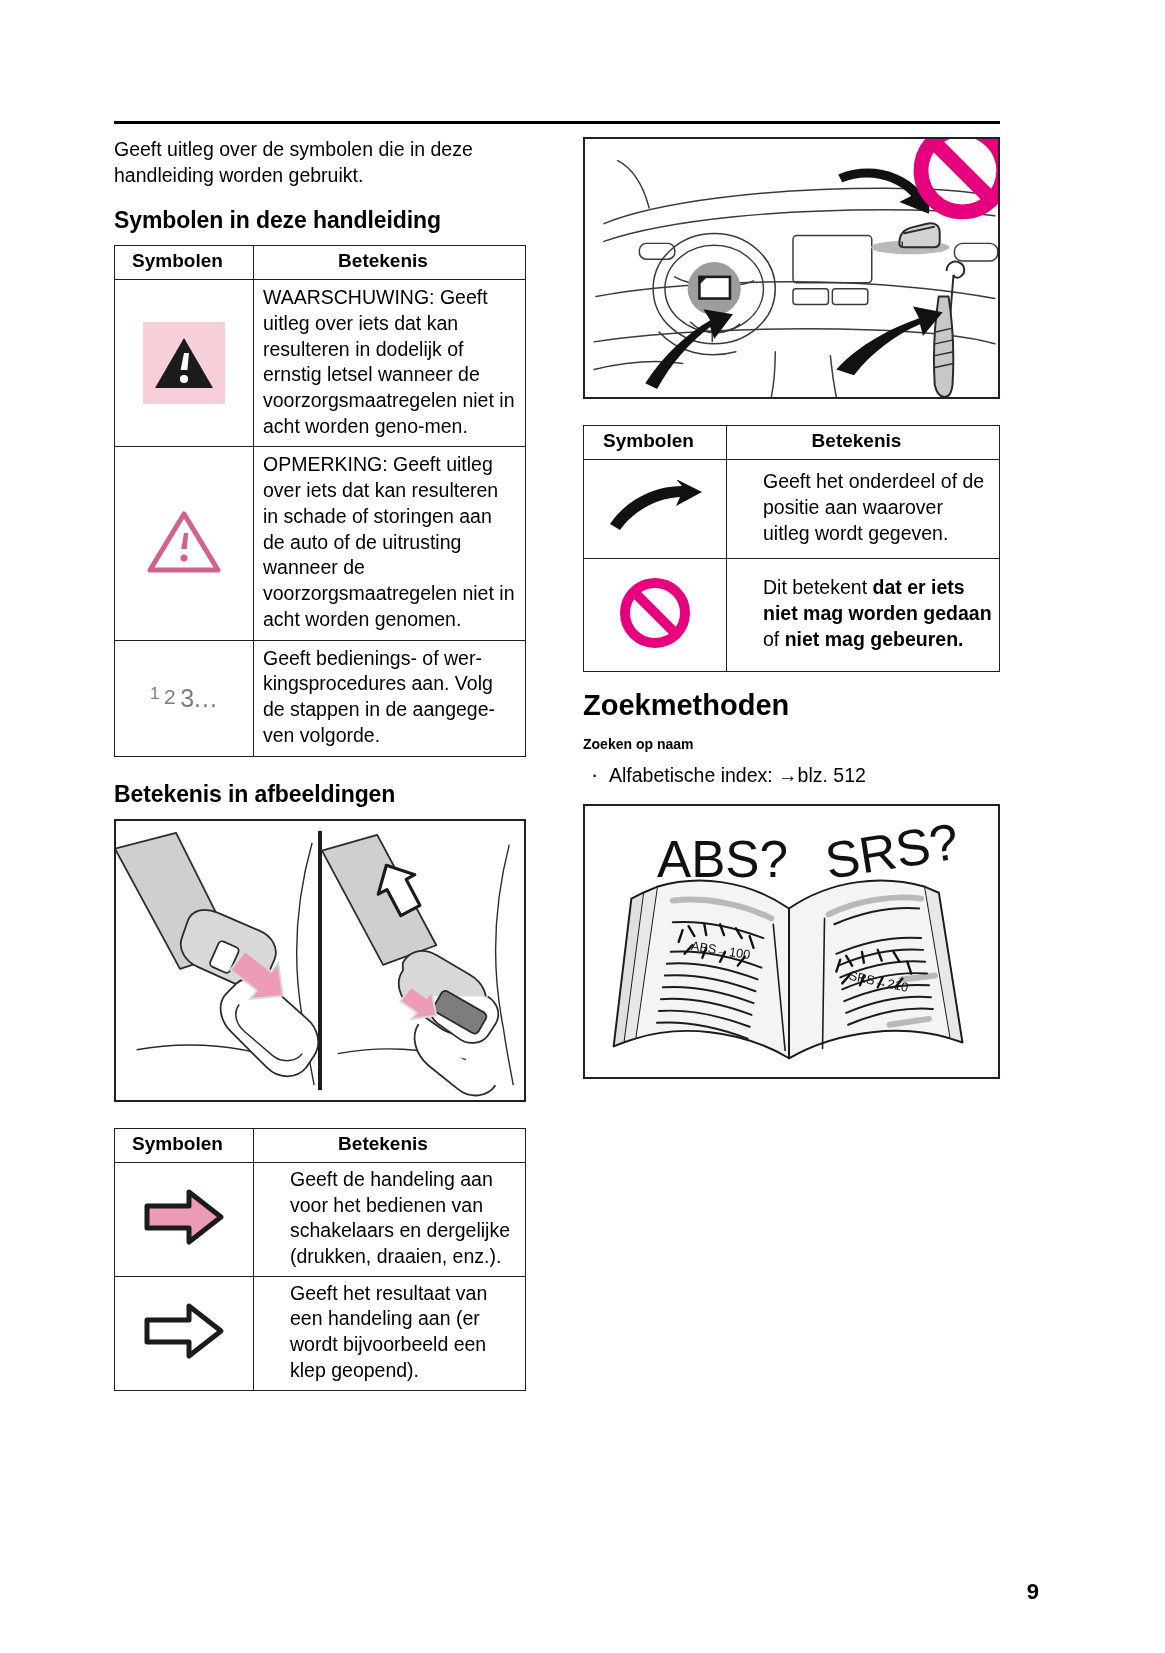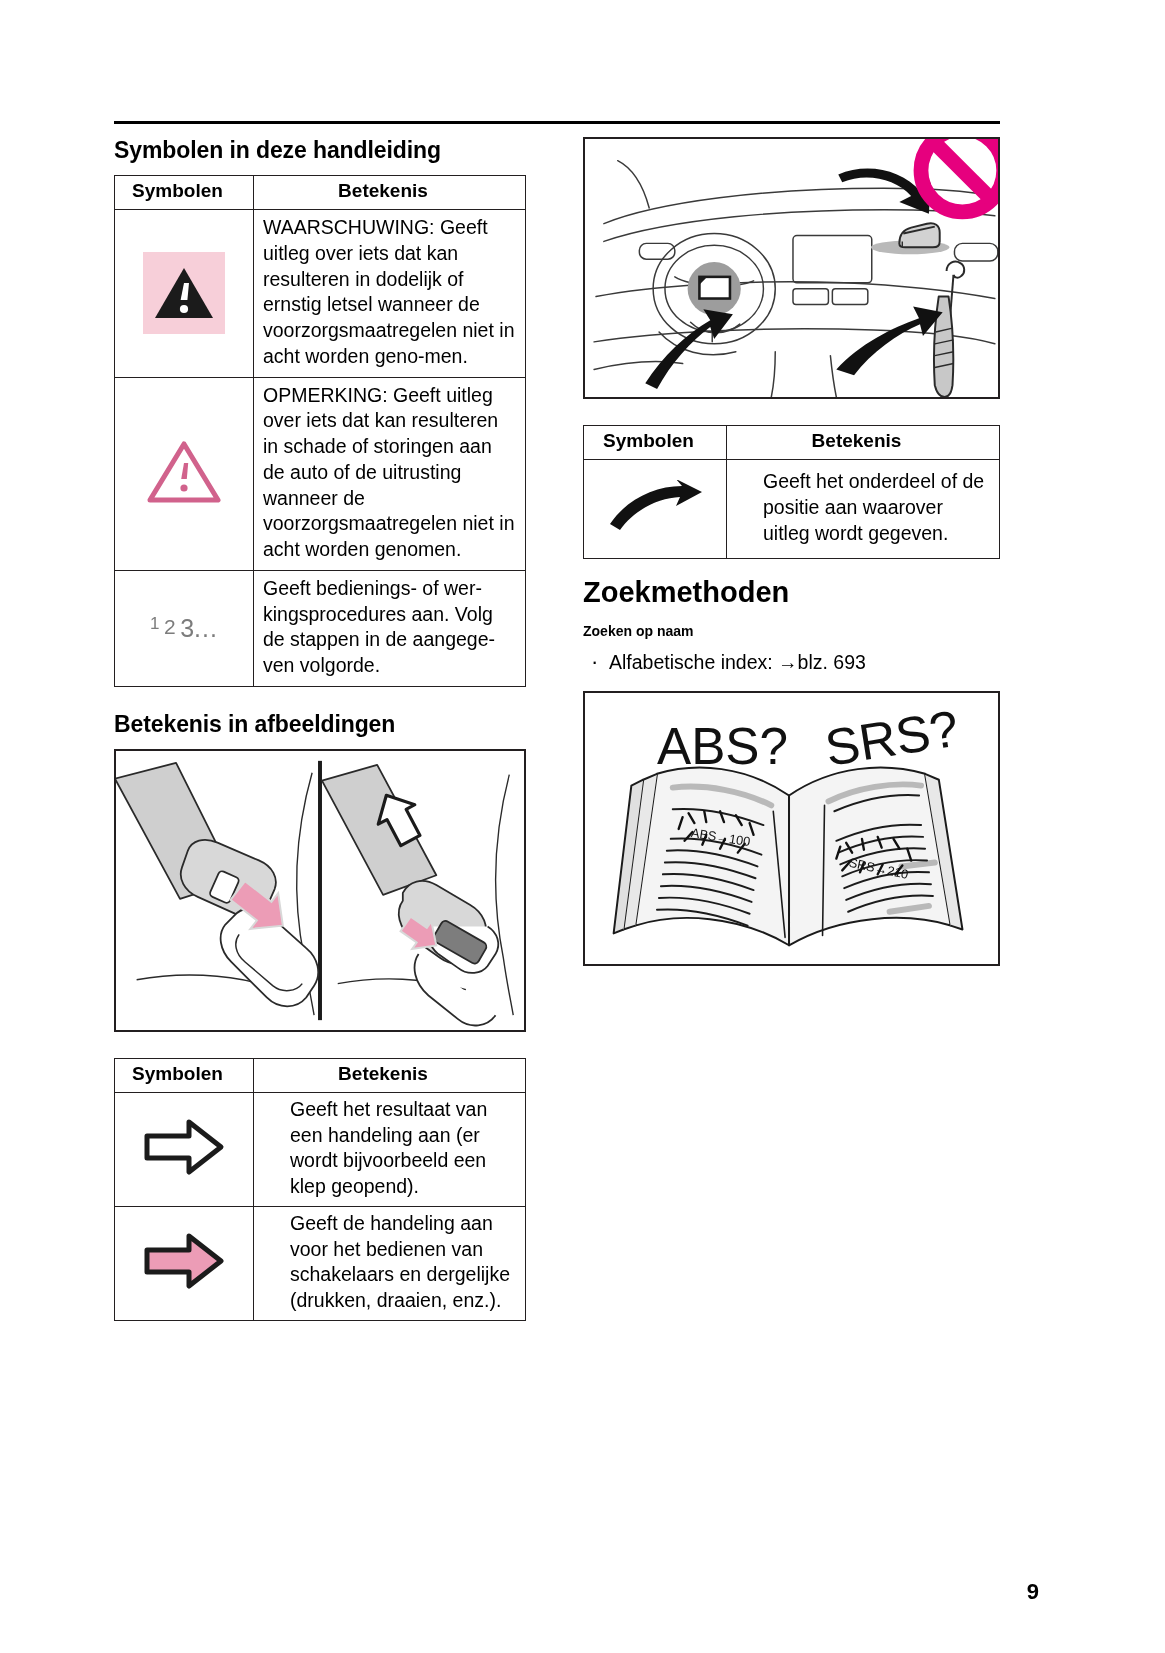--- a/index.html
+++ b/index.html
@@ -178,20 +178,21 @@
 </head>
 <body>
 
 <div class="page">
 
   <div class="top-rule"></div>
 
   <div class="col-left">
 
 
+    <p class="intro">Geeft uitleg over de symbolen die in deze handleiding worden gebruikt.</p>
 
     <h2 class="sub">Symbolen in deze handleiding</h2>
 
     <table class="symtable">
       <colgroup>
           <col class="cw-sym">
           <col>
         </colgroup>
       <tbody>
           <tr>
@@ -294,35 +295,35 @@
         </colgroup>
       <tbody>
           <tr>
         <th>Symbolen</th>
         <th>Betekenis</th>
       </tr>
       <tr>
         <td class="sym">
           <span style="display:inline-block;padding:16px 0;">
             <svg width="86" height="62" viewBox="0 0 86 62" aria-hidden="true">
+              <path d="M6 20 L48 20 L48 6 L80 31 L48 56 L48 42 L6 42 Z" fill="#ec9cb6" stroke="#1b1b1b" stroke-width="5" stroke-linejoin="round"></path>
+            </svg>
+          </span>
+        </td>
+        <td class="mean vcenter">Geeft de handeling aan voor het bedienen van schakelaars en dergelijke (drukken, draaien, enz.).</td>
+      </tr>
+      <tr>
+        <td class="sym">
+          <span style="display:inline-block;padding:16px 0;">
+            <svg width="86" height="62" viewBox="0 0 86 62" aria-hidden="true">
               <path d="M6 20 L48 20 L48 6 L80 31 L48 56 L48 42 L6 42 Z" fill="#ffffff" stroke="#1b1b1b" stroke-width="5" stroke-linejoin="round"></path>
             </svg>
           </span>
         </td>
         <td class="mean vcenter">Geeft het resultaat van een handeling aan (er wordt bijvoorbeeld een klep geopend).</td>
-      </tr>
-      <tr>
-        <td class="sym">
-          <span style="display:inline-block;padding:16px 0;">
-            <svg width="86" height="62" viewBox="0 0 86 62" aria-hidden="true">
-              <path d="M6 20 L48 20 L48 6 L80 31 L48 56 L48 42 L6 42 Z" fill="#ec9cb6" stroke="#1b1b1b" stroke-width="5" stroke-linejoin="round"></path>
-            </svg>
-          </span>
-        </td>
-        <td class="mean vcenter">Geeft de handeling aan voor het bedienen van schakelaars en dergelijke (drukken, draaien, enz.).</td>
       </tr>
     </tbody>
       </table>
 
   </div>
 
   <div class="col-right">
 
     <div class="figbox fig-dash">
       <svg width="100%" height="100%" viewBox="0 0 413 262" preserveAspectRatio="xMidYMid meet" aria-hidden="true">
@@ -417,29 +418,42 @@
         <td class="sym">
           <span style="display:inline-block;padding:20px 0;">
             <svg width="98" height="54" viewBox="0 0 98 54" aria-hidden="true">
               <path d="M4 44 C20 20 48 6 76 6 L70 -1 L96 12 L70 26 L74 17
                        C52 18 28 30 14 50 Z" fill="#111111"></path>
             </svg>
           </span>
         </td>
         <td class="mean vcenter">Geeft het onderdeel of de positie aan waarover uitleg wordt gegeven.</td>
       </tr>
+      <tr>
+        <td class="sym">
+          <span style="display:inline-block;padding:16px 0;">
+            <svg width="76" height="76" viewBox="0 0 76 76" aria-hidden="true">
+              <circle cx="38" cy="38" r="30" fill="none" stroke="#e6007e" stroke-width="10"></circle>
+              <line x1="17" y1="17" x2="59" y2="59" stroke="#e6007e" stroke-width="10"></line>
+            </svg>
+          </span>
+        </td>
+        <td class="mean vcenter">
+          <span id="prohib-text"><span>Dit betekent </span><b>dat er iets niet mag worden gedaan</b><span> of </span><b>niet mag gebeuren.</b></span>
+        </td>
+      </tr>
     </tbody>
       </table>
 
     <h1 class="title2">Zoekmethoden</h1>
 
     <h3 class="sub3">Zoeken op naam</h3>
 
     <ul class="bullets">
-      <li>Alfabetische index: →blz. 693</li>
+      <li>Alfabetische index: →blz. 512</li>
     </ul>
 
     <div class="figbox fig-book">
       <svg width="100%" height="100%" viewBox="0 0 413 275" preserveAspectRatio="xMidYMid meet" aria-hidden="true">
 
         <g stroke="#1b1b1b" fill="#ffffff" stroke-width="2" stroke-linejoin="round">
           <path d="M204 104 C160 74 110 70 70 82 L48 236 C92 222 154 226 204 256 Z" fill="#f4f4f4"></path>
           <path d="M204 104 C248 74 300 70 342 82 L368 236 C322 222 256 226 204 256 Z" fill="#f4f4f4"></path>
           <path d="M70 82 L56 88 L36 240 L48 236" fill="#e8e8e8"></path>
           <path d="M56 88 L44 94 L26 244 L36 240" fill="#e0e0e0"></path>

